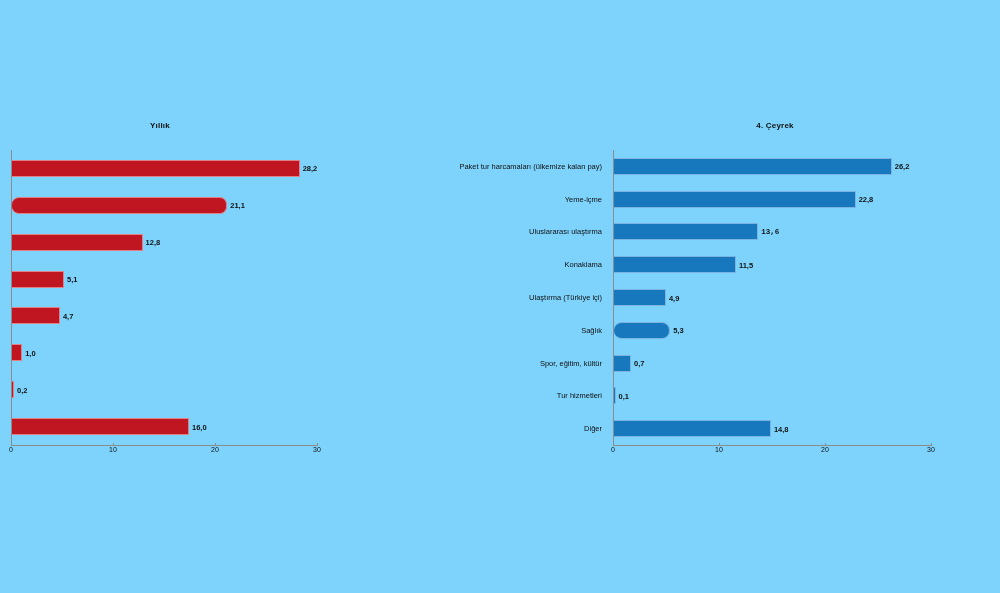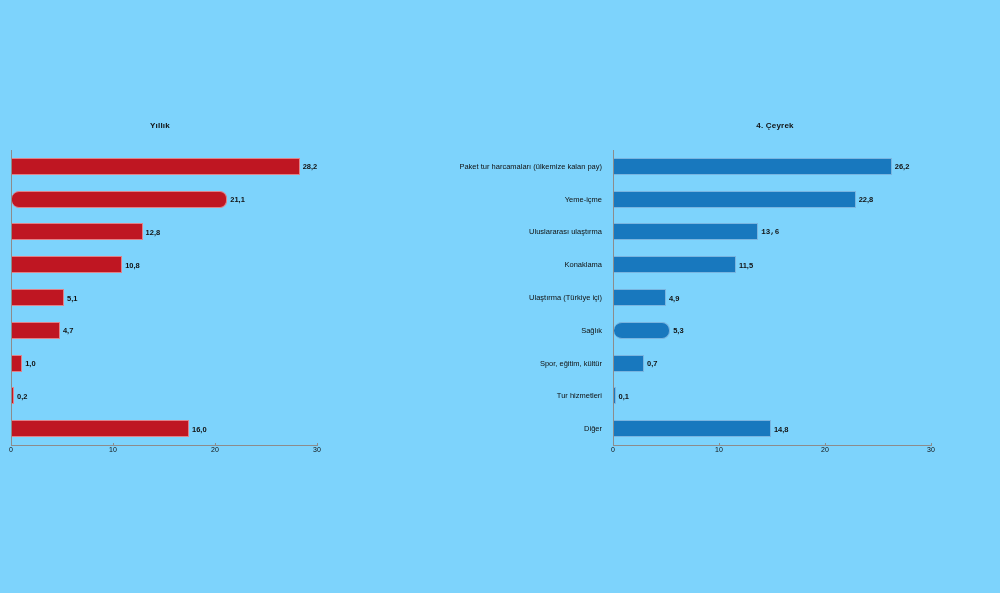--- a/index.html
+++ b/index.html
@@ -174,25 +174,20 @@
           </div>
         </div>
         <div class="row">
           <div class="bar bar-red" style="width: 215.22px; border-radius: 7px;">
             <span class="bar-value">21,1</span>
           </div>
         </div>
         <div class="row">
           <div class="bar bar-red" style="width: 130.56px;">
             <span class="bar-value">12,8</span>
-          </div>
-        </div>
-        <div class="row">
-          <div class="bar bar-red" style="width: 110.16px;">
-            <span class="bar-value">10,8</span>
           </div>
         </div>
         <div class="row">
           <div class="bar bar-red" style="width: 52.02px;">
             <span class="bar-value">5,1</span>
           </div>
         </div>
         <div class="row">
           <div class="bar bar-red" style="width: 47.94px;">
             <span class="bar-value">4,7</span>
@@ -266,21 +261,21 @@
           <div class="bar bar-blue" style="width: 51.94px;">
             <span class="bar-value">4,9</span>
           </div>
         </div>
         <div class="row">
           <div class="bar bar-blue" style="width: 56.18px; border-radius: 8px;">
             <span class="bar-value">5,3</span>
           </div>
         </div>
         <div class="row">
-          <div class="bar bar-blue" style="width: 30px; text-decoration: underline;">
+          <div class="bar bar-blue" style="width: 17px; text-decoration: underline;">
             <span class="bar-value">0,7</span>
           </div>
         </div>
         <div class="row">
           <div class="bar bar-blue" style="width: 1.5px;">
             <span class="bar-value">0,1</span>
           </div>
         </div>
         <div class="row">
           <div class="bar bar-blue" style="width: 156.88px;">

